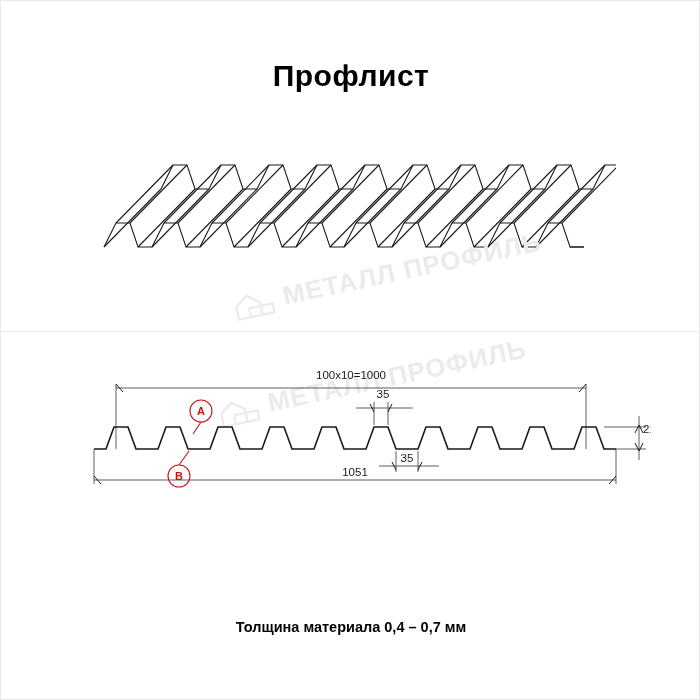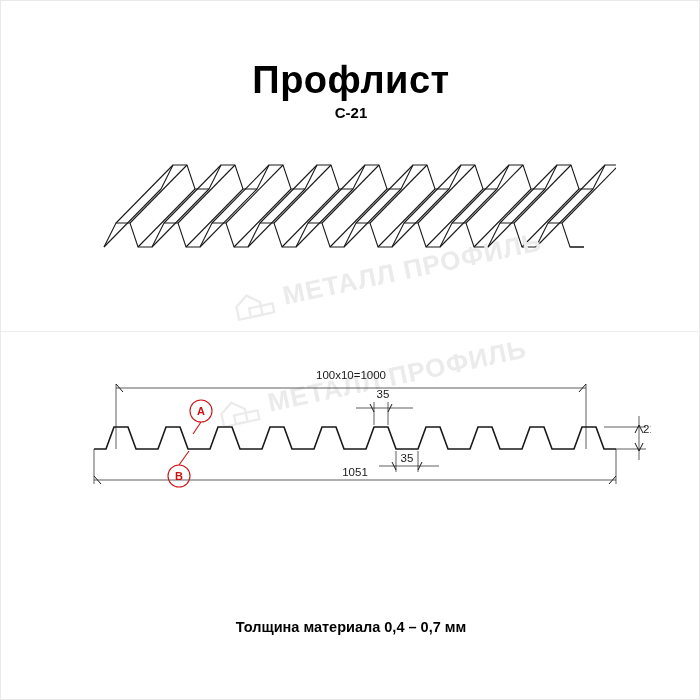--- a/index.html
+++ b/index.html
@@ -13,21 +13,21 @@
   }
   .page{
     position:absolute;inset:0;
     border:1px solid #e9e9e9;
     box-sizing:border-box;
   }
   .title{
     position:absolute;
     top:58px;left:0;width:700px;
     text-align:center;
-    font-size:38px;
+    font-size:30px;
     font-weight:bold;
     letter-spacing:0.5px;
   }
   .subtitle{
     position:absolute;
     top:103px;left:0;width:700px;
     text-align:center;
     font-size:15px;
     font-weight:bold;
   }
@@ -75,21 +75,20 @@
   .red{stroke:#cc1111;fill:none;stroke-width:1.1;}
   .redtxt{fill:#cc1111;font-size:11px;font-family:"Liberation Sans",sans-serif;font-weight:bold;}
   .dtxt{fill:#1a1a1a;font-size:11.5px;font-family:"Liberation Sans",sans-serif;}
 </style>
 </head>
 <body>
 
 <div class="page">
 
   <div class="title">Профлист</div>
-  <div class="subtitle">С-21</div>
 
   <div class="sheet3d">
     <svg width="530" height="130" viewBox="0 0 530 130">
       <g class="ln" stroke-width="1.1" stroke-linejoin="miter">
 
         <path d="M18 98
                  L30 74 L44 74 L52 98 L66 98
                  L78 74 L92 74 L100 98 L114 98
                  L126 74 L140 74 L148 98 L162 98
                  L174 74 L188 74 L196 98 L210 98

